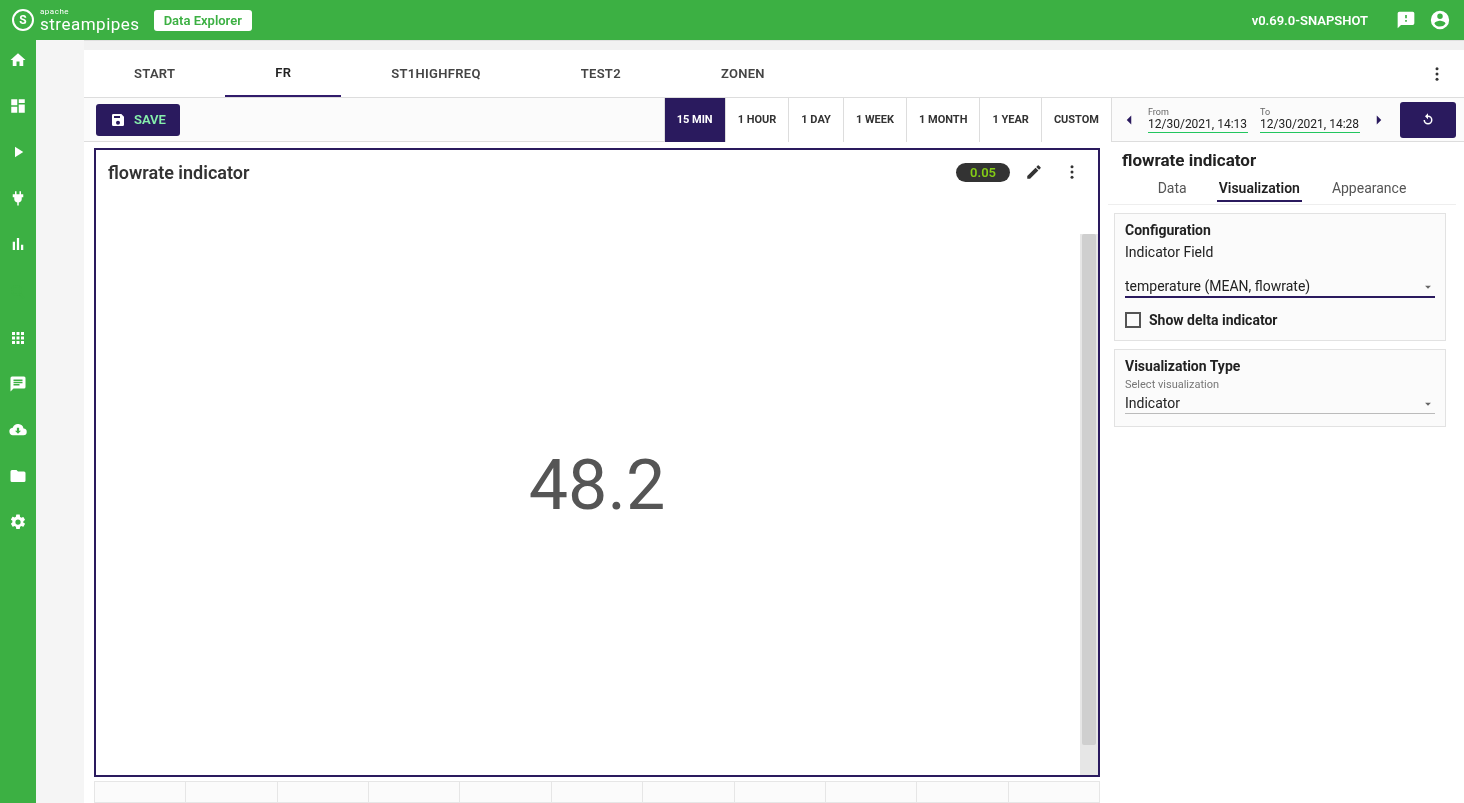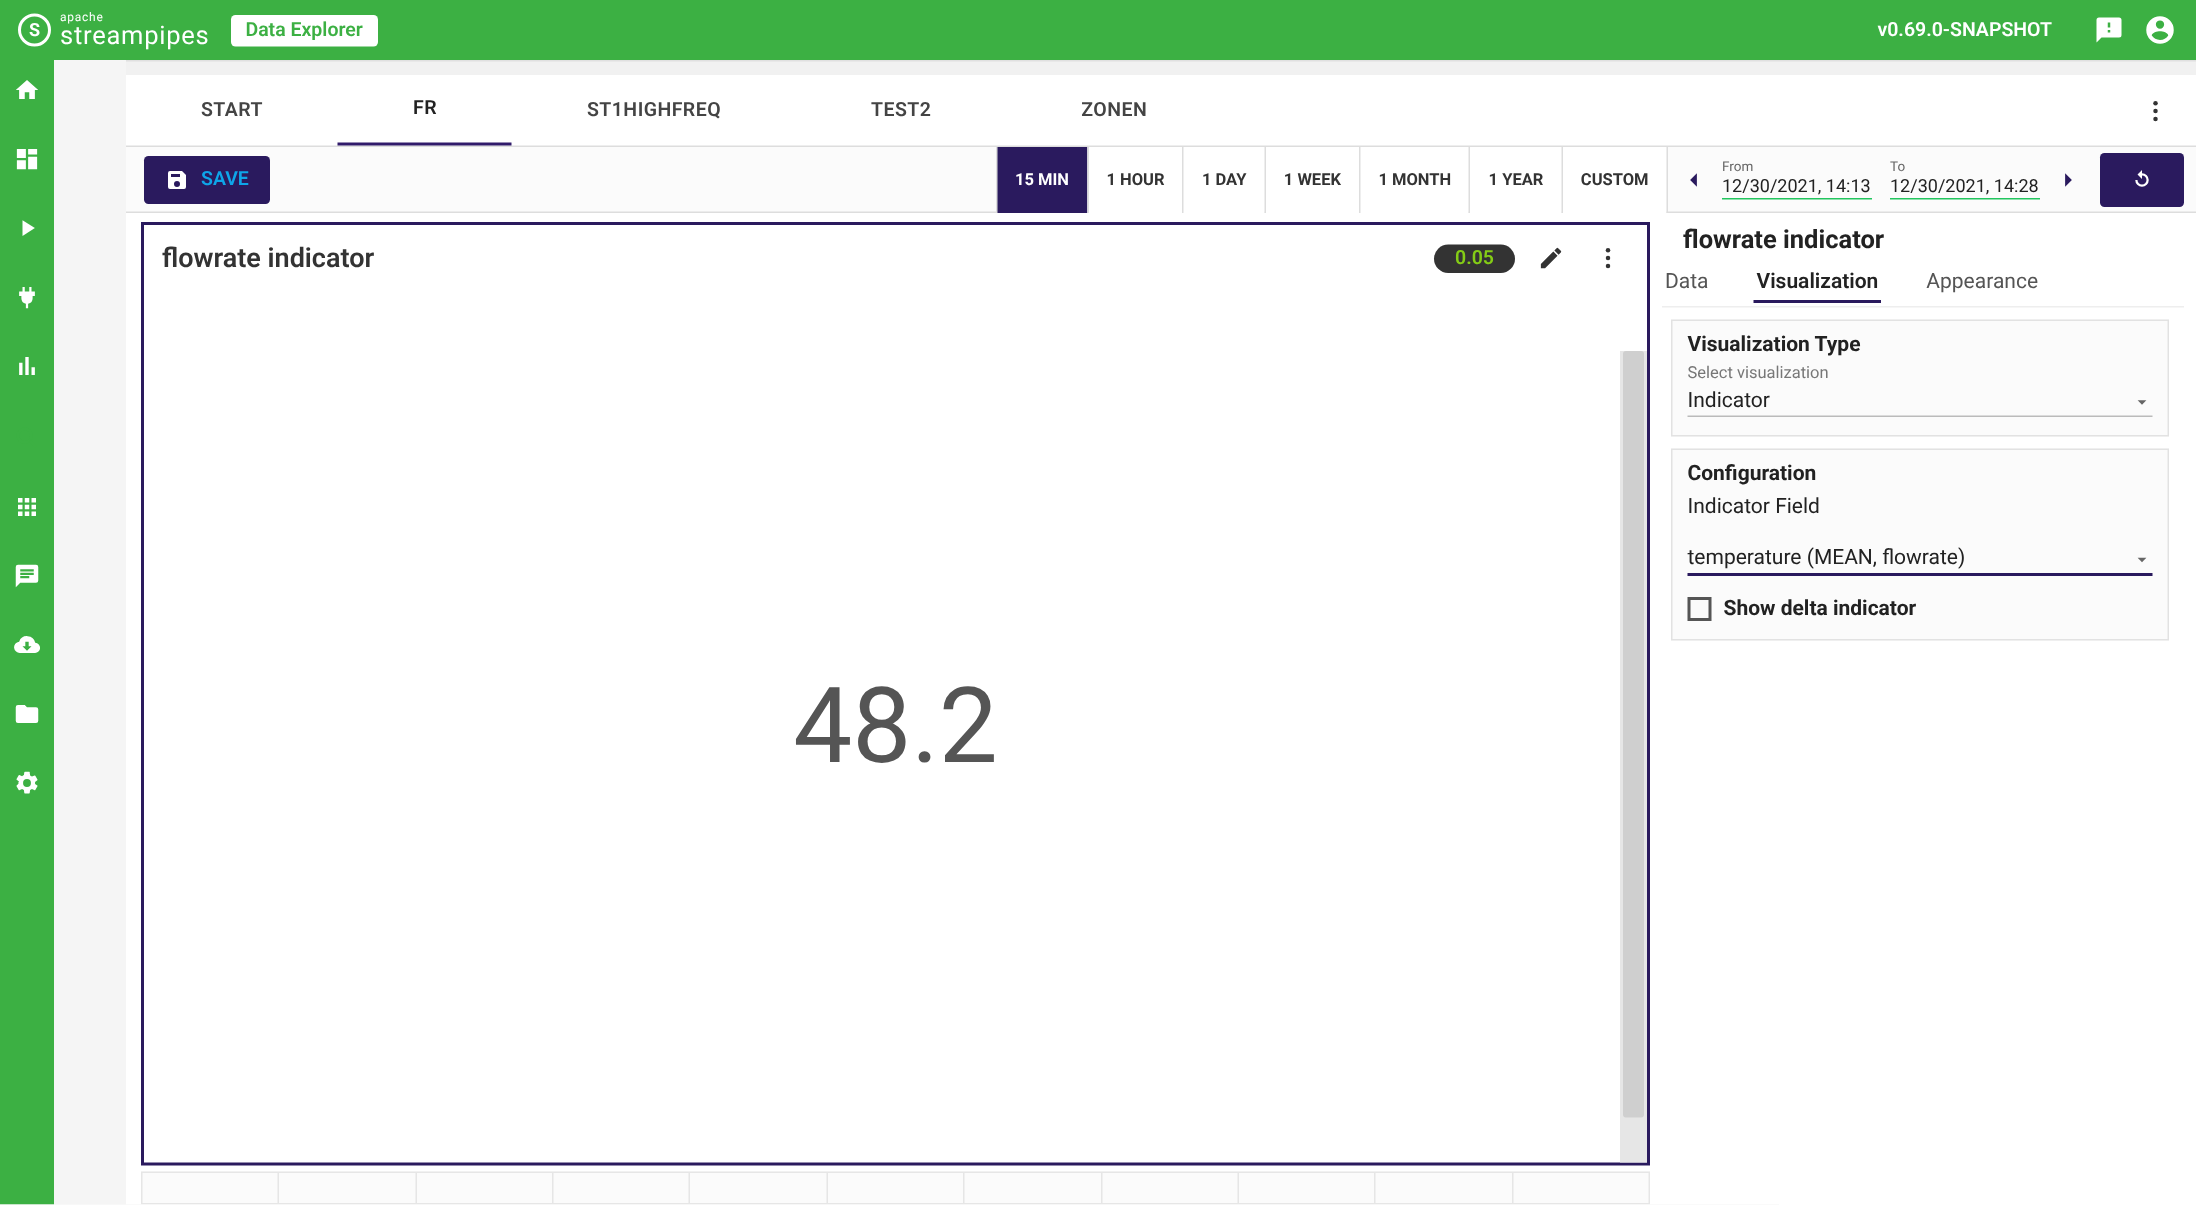--- a/index.html
+++ b/index.html
@@ -61,21 +61,21 @@
   .tabs-spacer { flex:1; }
   .tabs-menu { width:30px; display:flex; align-items:center; justify-content:center; cursor:pointer; }
 
   
   .toolbar {
     height: 44px; display:flex; align-items:center; background:#fbfbfb;
     border-bottom: 1px solid #ddd; gap: 0;
   }
   .save-btn {
     margin-left: 12px;
-    background:#2a1a5e; color:#0ea5e9; border:none; height:32px;
+    background:#2a1a5e; color:#86efac; border:none; height:32px;
     padding: 0 14px; border-radius:3px; font-size:13px; font-weight:600;
     display:flex; align-items:center; gap:8px; cursor:pointer;
   }
   .save-btn svg { fill:#fff; width:16px;height:16px; }
   .toolbar-spacer { flex:1; }
   .range-btn {
     height:44px; padding: 0 12px; border:none; border-left:1px solid #ddd;
     background:#fff; font-size:11px; font-weight:700; color:#333; cursor:pointer;
   }
   .range-btn.active { background:#2a1a5e; color:#fff; }
@@ -118,21 +118,21 @@
   .bottom-grid .cell:last-child { border-right:none; }
 
   
   .config-panel { width:348px; display:flex; flex-direction:column; }
   .config-header { display:flex; align-items:center; padding: 8px 10px 8px 14px; }
   .config-header .h { font-size:15px; color:#333; }
   .config-header .spacer { flex:1; }
   .config-header .plus { width:22px; height:22px; cursor:pointer; display:flex;align-items:center;justify-content:center; }
   .config-sub { padding: 2px 14px 6px; }
   .config-sub .h2 { font-size:17px; font-weight:700; color:#222; }
-  .config-tabs { display:flex; gap:28px; border-bottom:1px solid #eee; padding-bottom:2px; }
+  .config-tabs { display:flex; justify-content:center; gap:28px; border-bottom:1px solid #eee; padding-bottom:2px; }
   .config-tab { font-size:14px; color:#555; padding: 4px 2px; cursor:pointer; }
   .config-tab.active { color:#222; font-weight:600; border-bottom:2px solid #2a1a5e; }
   .panel-box { margin: 8px 10px 0 6px; border:1px solid #e2e2e2; background:#fbfbfb; padding: 8px 10px 12px; }
   .panel-box .box-title { font-size:14px; font-weight:700; color:#222; margin-bottom:4px; }
   .panel-box .hint { font-size:11px; color:#777; }
   .sel-row { display:flex; align-items:flex-end; margin-top:4px; border-bottom:1px solid #bbb; padding-bottom:2px; }
   .sel-row.primary { border-bottom:2px solid #2a1a5e; }
   .sel-row .selval { font-size:14px; color:#222; flex:1; }
   .sel-row .caret { width:14px; }
   .field-label2 { font-size:14px; color:#222; margin-top:6px; }
@@ -339,41 +339,41 @@
         <div class="config-sub">
           <div class="h2">flowrate indicator</div>
         </div>
         <div class="config-tabs">
           <div class="config-tab">Data</div>
           <div class="config-tab active">Visualization</div>
           <div class="config-tab">Appearance</div>
         </div>
 
         <div class="panel-box">
-          <div class="box-title">Visualization Type</div>
-          <div class="hint">Select visualization</div>
-          <div class="sel-row">
-            <div class="selval">Indicator</div>
-            <svg class="caret" viewBox="0 0 24 24" width="14" height="14" fill="#666">
-                <path d="M7 10l5 5 5-5z"></path>
-              </svg>
-          </div>
-        </div>
-
-        <div class="panel-box">
           <div class="box-title">Configuration</div>
           <div class="field-label2">Indicator Field</div>
           <div style="height:14px"></div>
           <div class="sel-row primary">
             <div class="selval">temperature (MEAN, flowrate)</div>
             <svg class="caret" viewBox="0 0 24 24" width="14" height="14" fill="#666">
                 <path d="M7 10l5 5 5-5z"></path>
               </svg>
           </div>
           <div class="chk-row">
             <div class="box"></div>
             <div class="lbl">Show delta indicator</div>
           </div>
         </div>
+
+        <div class="panel-box">
+          <div class="box-title">Visualization Type</div>
+          <div class="hint">Select visualization</div>
+          <div class="sel-row">
+            <div class="selval">Indicator</div>
+            <svg class="caret" viewBox="0 0 24 24" width="14" height="14" fill="#666">
+                <path d="M7 10l5 5 5-5z"></path>
+              </svg>
+          </div>
+        </div>
       </div>
     </div>
   </div>
 </div>
 
 </body></html>

